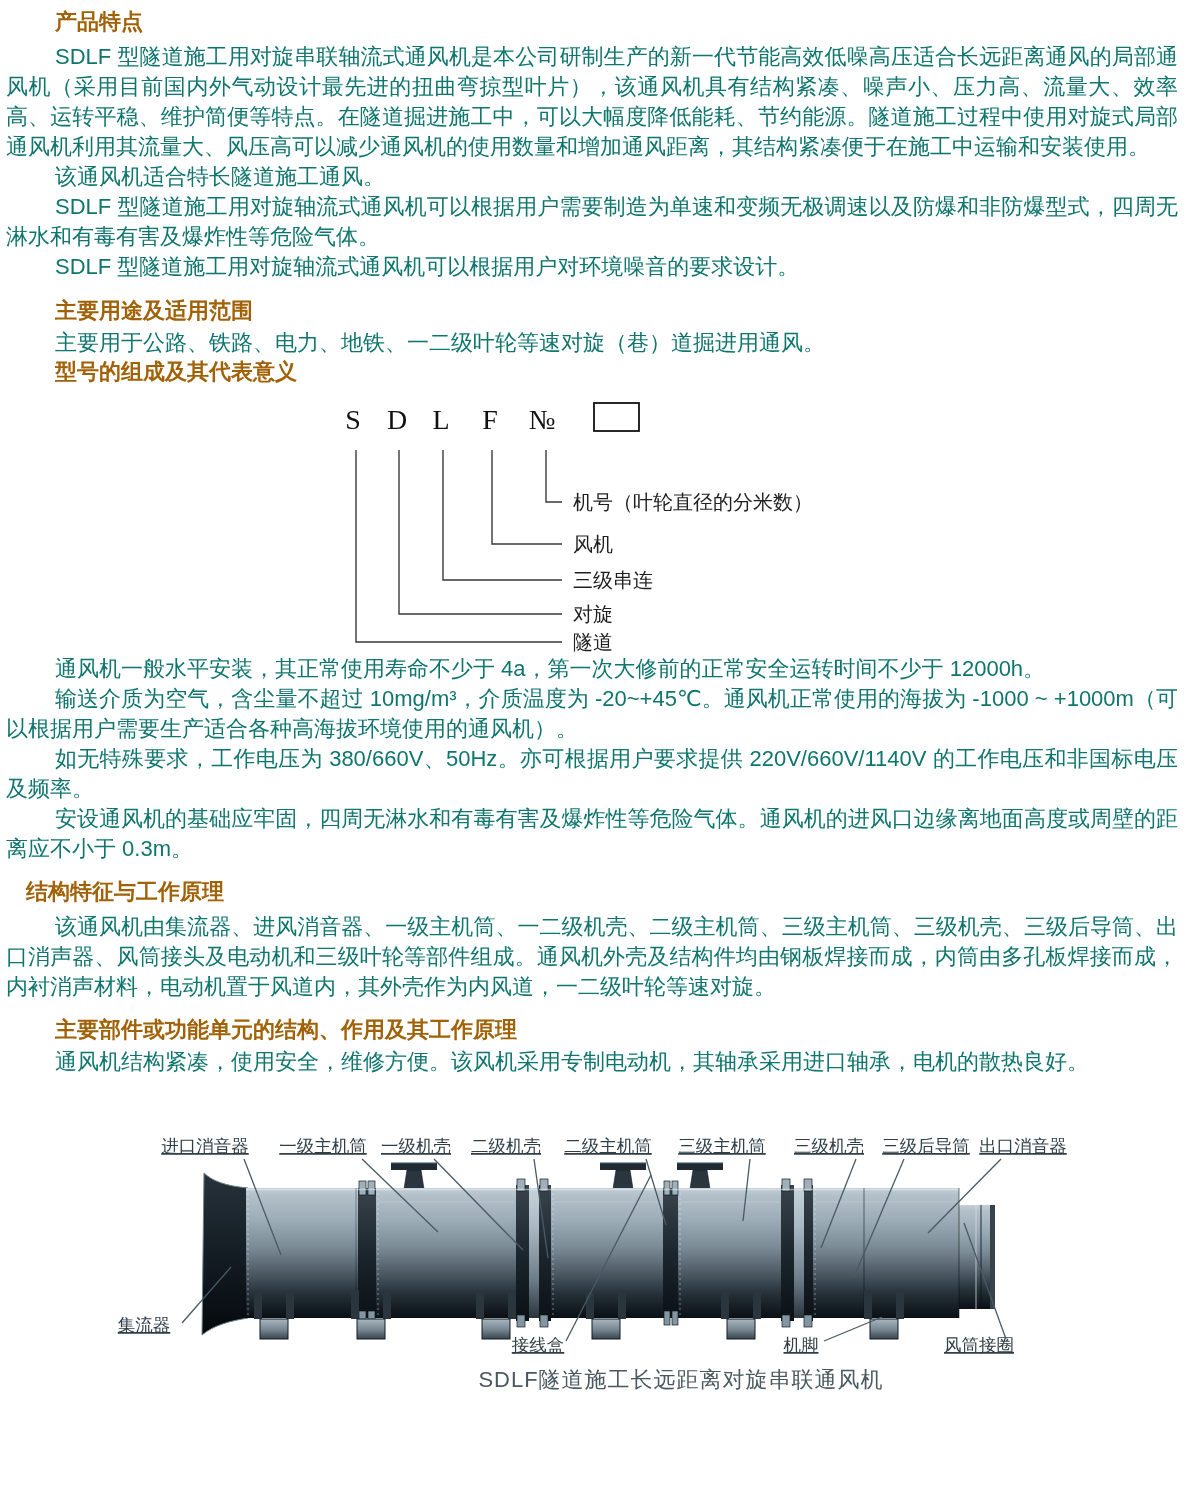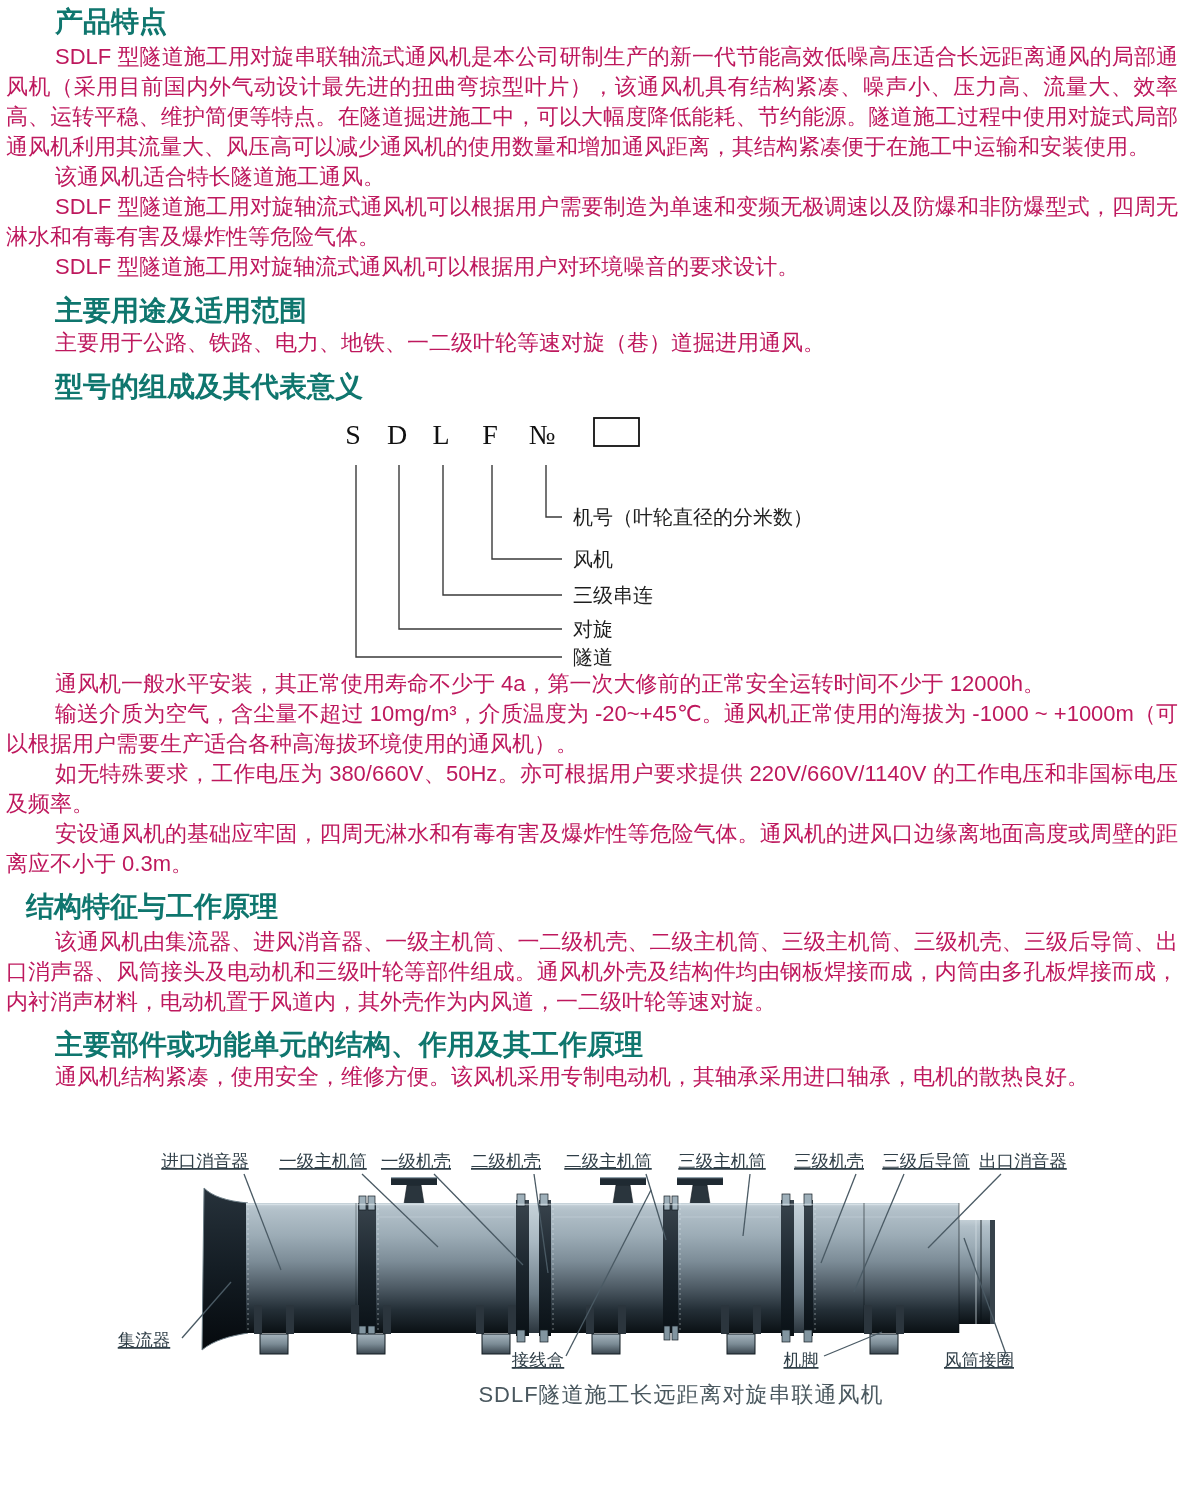--- a/index.html
+++ b/index.html
@@ -1,25 +1,25 @@
 <!DOCTYPE html>
 <html><head>
 <meta charset="utf-8">
 <style>
   html,body{margin:0;padding:0;}
   body{width:1200px;background:#ffffff;font-family:"Liberation Sans","DejaVu Sans",sans-serif;}
   .page{position:relative;width:1200px;height:1510px;background:#fff;overflow:hidden;
         padding:8px 15px 0 6px;box-sizing:border-box;}
-  h2.sec{margin:0 0 6px 49px;font-size:28px;line-height:28px;font-weight:bold;color:#0f766e;}
+  h2.sec{margin:0 0 6px 49px;font-size:22px;line-height:28px;font-weight:bold;color:#a16207;}
   h2.sec.m-usage{margin-top:15px;margin-bottom:3px;}
-  h2.sec.m-model{margin-top:15px;margin-bottom:0;}
+  h2.sec.m-model{margin-top:0;margin-bottom:0;}
   h2.sec.m-basic{margin-top:0;margin-bottom:2px;}
   h2.sec.m-struct{margin-top:14px;margin-bottom:6px;margin-left:20px;}
   h2.sec.m-parts{margin-top:14px;margin-bottom:3px;}
-  p.body{margin:0;font-size:22px;line-height:30px;color:#be185d;text-indent:49px;
+  p.body{margin:0;font-size:22px;line-height:30px;color:#0f766e;text-indent:49px;
          text-align:justify;text-justify:inter-ideograph;width:1172px;}
   #model-svg{display:block;margin-top:12px;}
   #fan-svg{display:block;margin-top:38px;}
   .serifL{font-family:"Liberation Serif","DejaVu Serif",serif;font-size:28px;fill:#111;}
   .modlbl{font-size:20px;fill:#1f1f1f;}
   .fanlbl{font-size:17.5px;fill:#2f3e47;}
   .fancap{font-size:22px;fill:#4a585f;letter-spacing:1px;}
   svg text{font-family:"Liberation Sans","DejaVu Sans",sans-serif;}
 </style>
 </head>

